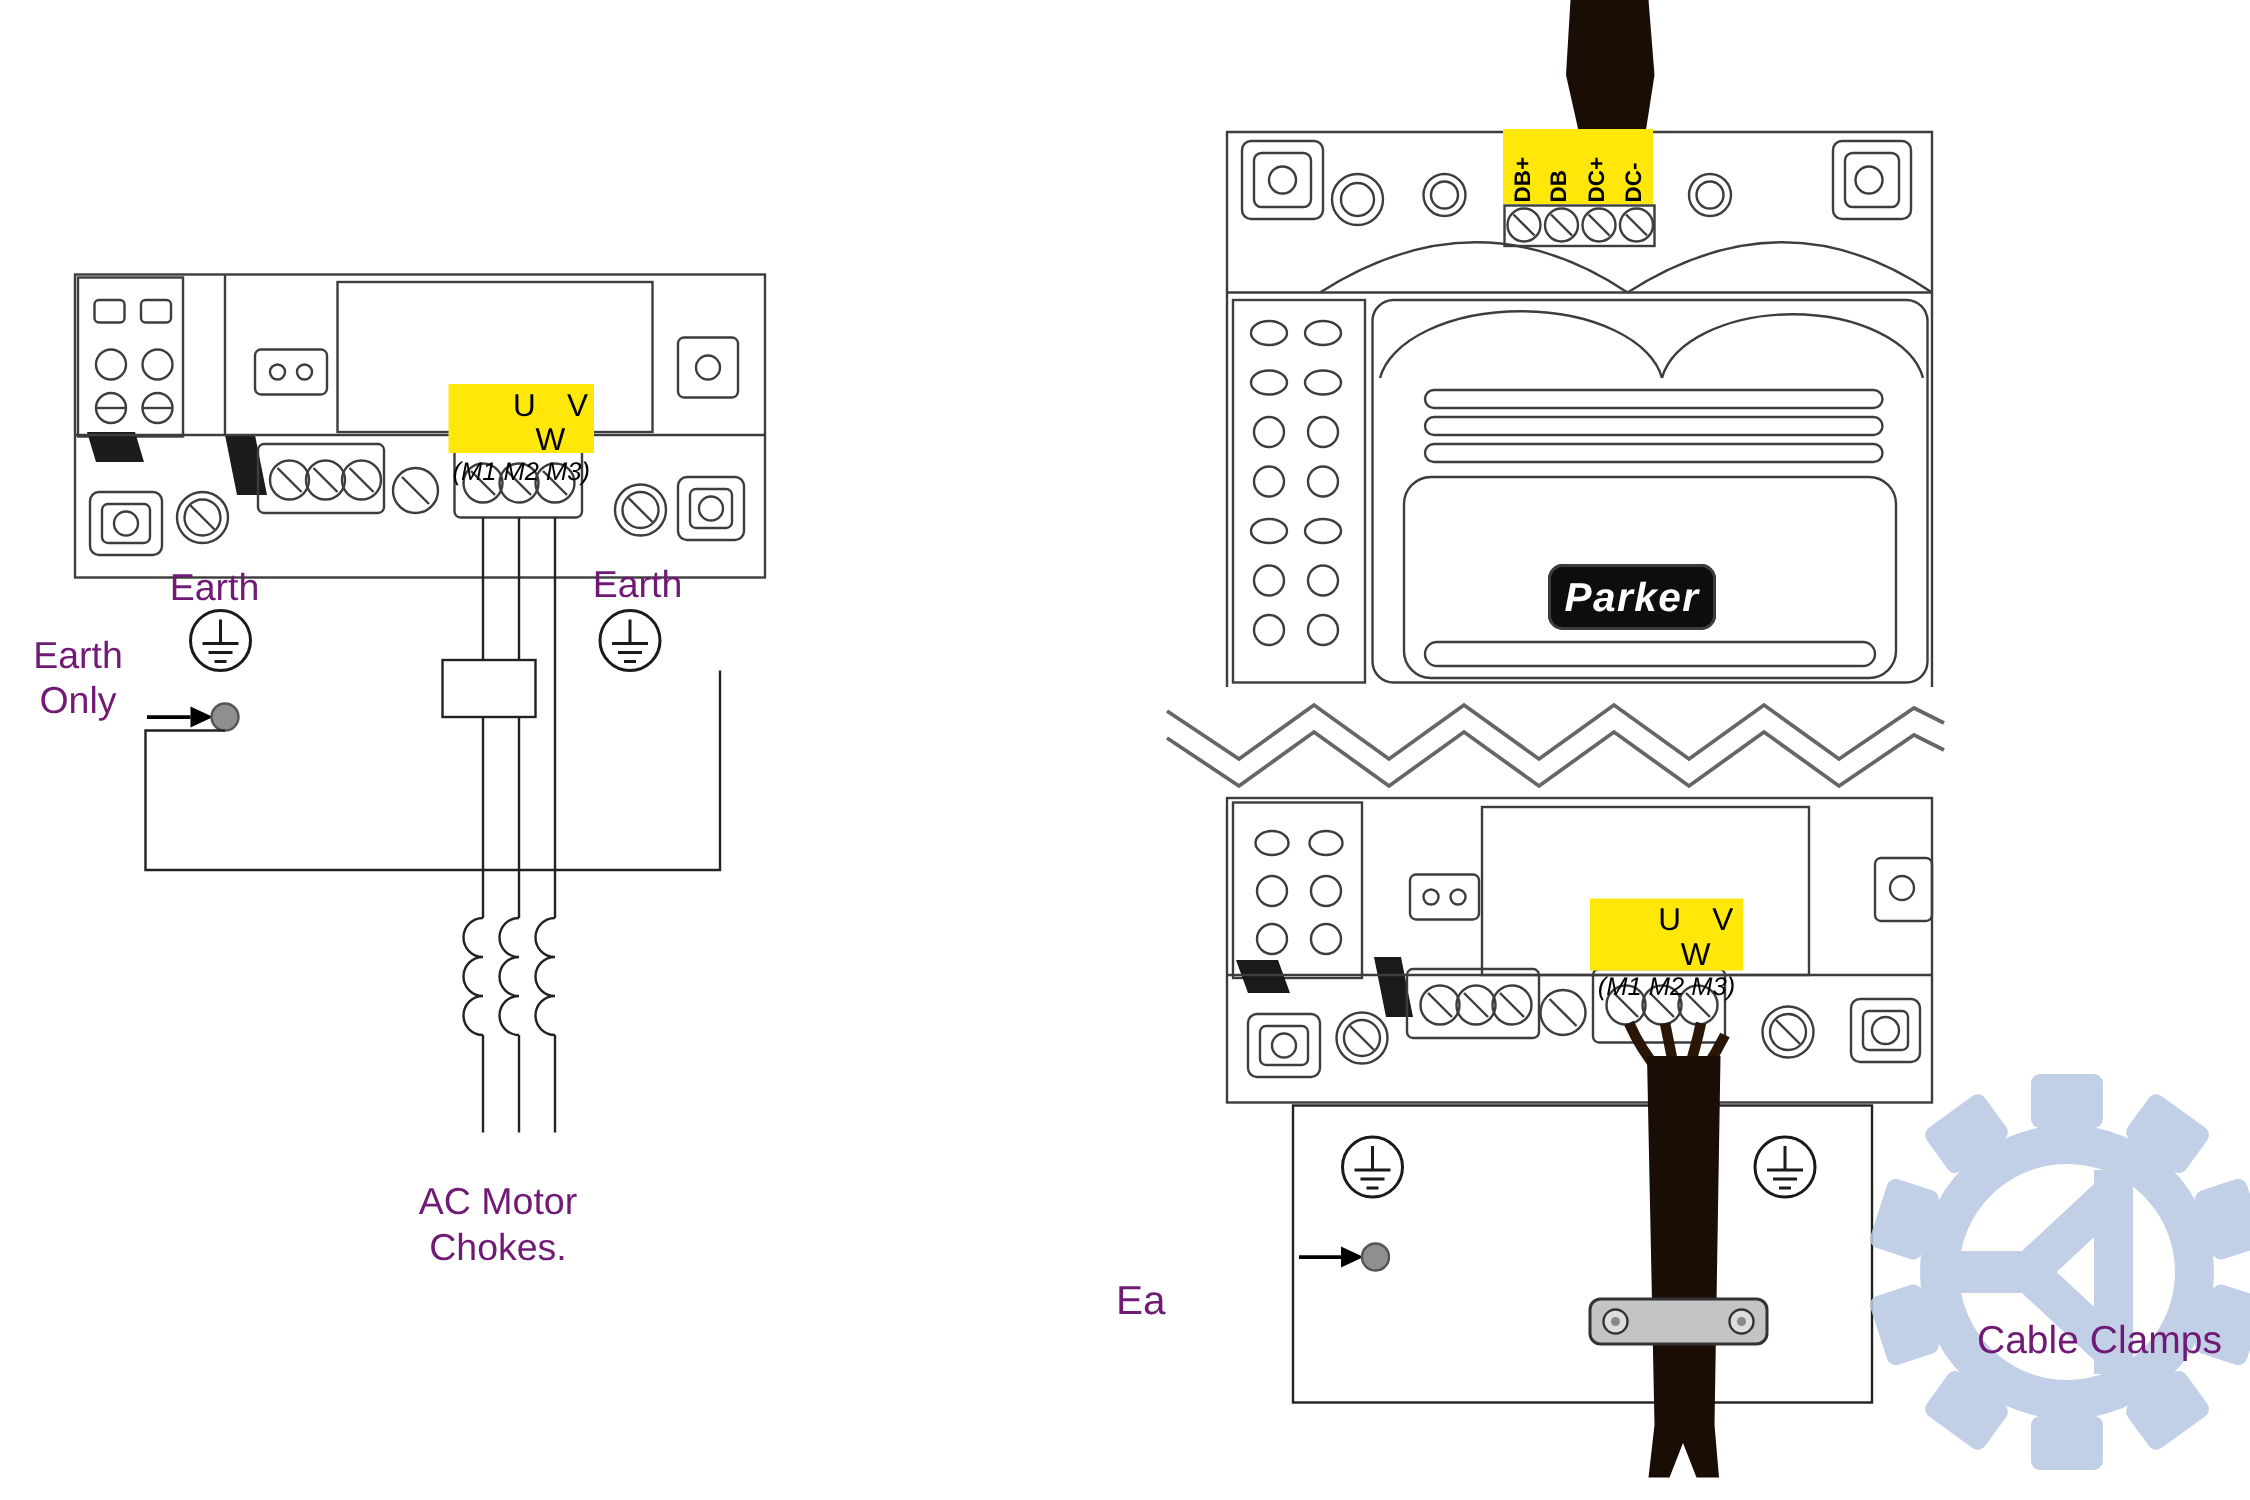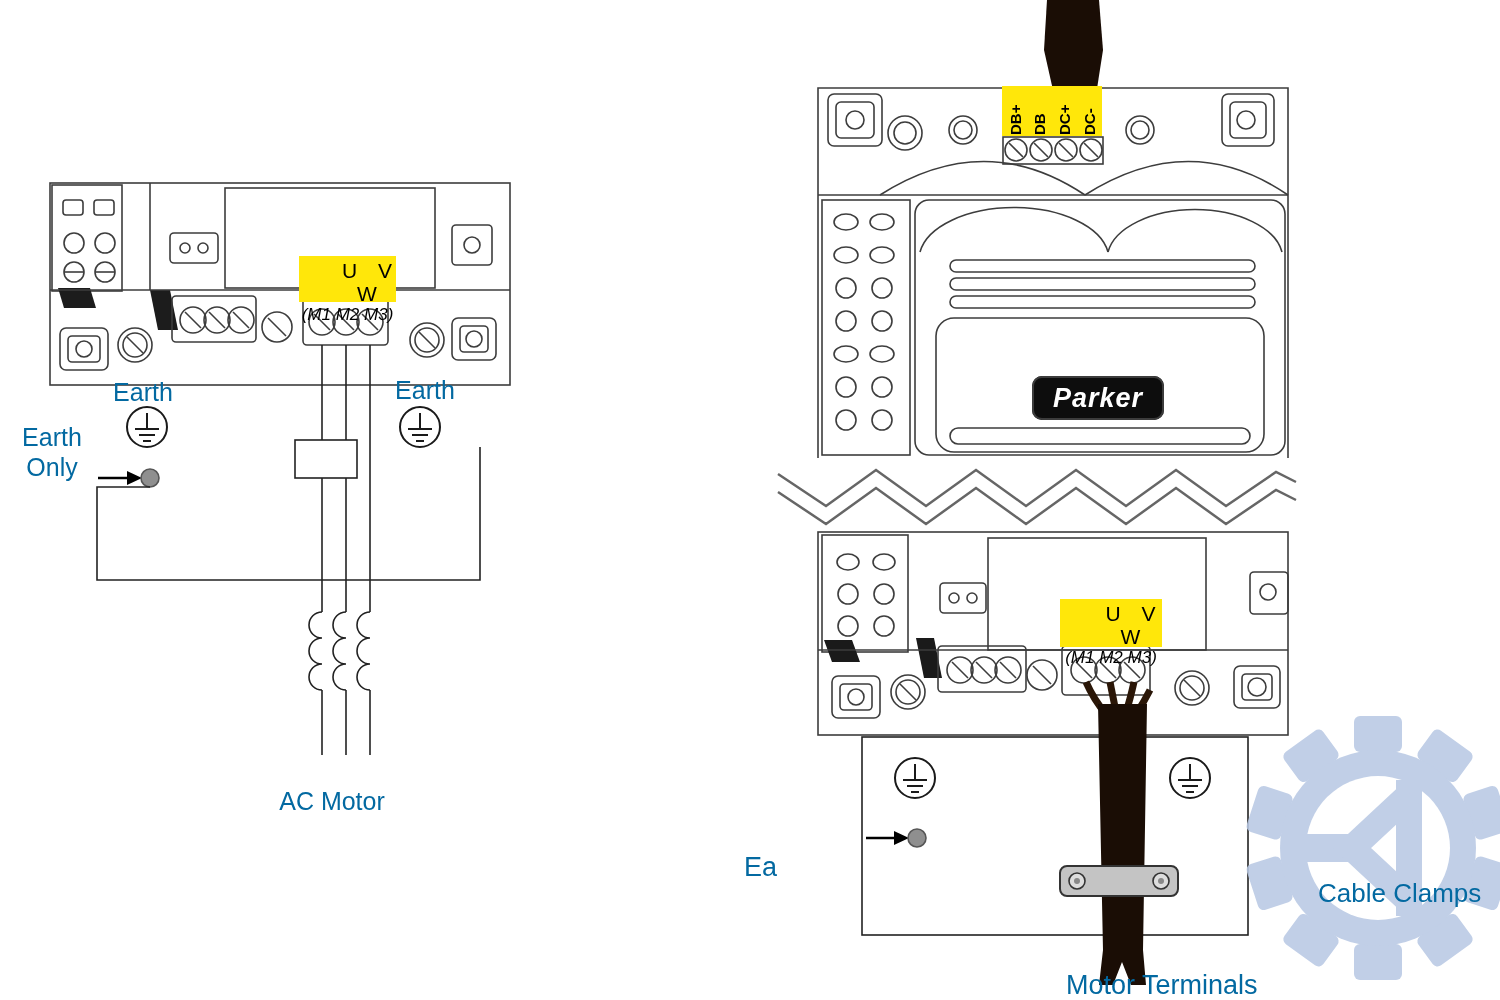--- a/index.html
+++ b/index.html
@@ -1,34 +1,34 @@
 <!DOCTYPE html>
 <html><head>
 <meta charset="utf-8">
 <style>
   html,body{margin:0;padding:0;background:#fff;}
   .canvas{position:relative;width:1500px;height:1000px;background:#ffffff;overflow:hidden;
           font-family:"Liberation Sans", sans-serif;color:#000;}
   .canvas svg{position:absolute;left:0;top:0;}
-  .lbl{position:absolute;color:#0369a1;}
+  .lbl{position:absolute;color:#701a75;}
   .center{text-align:center;}
   .yellow-label{position:absolute;background:#ffe70a;text-align:center;padding-top:3px;box-sizing:border-box;}
   .yl-row1{font-size:21px;line-height:23px;word-spacing:15px;margin-left:39px;}
   .yl-row2{font-size:17px;line-height:19px;font-style:italic;}
   .earth-lbl{font-size:25px;}
   .stud-lbl{font-size:25px;line-height:30px;text-align:center;}
   .choke-note{font-size:25px;line-height:31px;text-align:center;}
   .dc-box{position:absolute;left:1002px;top:86px;width:100px;height:50px;background:#ffe70a;}
   .dc-label{position:absolute;width:48px;height:16px;line-height:16px;font-size:15px;font-weight:bold;
             transform:rotate(-90deg);text-align:left;white-space:nowrap;}
   .dc-0{left:-10px;top:17px;}
   .dc-1{left:14px;top:17px;}
   .dc-2{left:39px;top:17px;}
   .dc-3{left:64px;top:17px;}
-  .parker-badge{position:absolute;left:1032px;top:376px;width:132px;height:44px;background:#0d0d0d;
+  .parker-badge{position:absolute;left:1032px;top:376px;width:112px;height:44px;background:#0d0d0d;
                 border-radius:10px;color:#fff;font-style:italic;font-weight:bold;font-size:27px;
                 display:flex;align-items:center;justify-content:center;letter-spacing:1px;
                 box-shadow:inset 0 0 0 2px #3c3c3c;}
   .ea-lbl{font-size:27px;}
   .clamps-lbl{font-size:26px;}
   .motorterm-lbl{font-size:27px;}
 </style>
 </head>
 <body>
 
@@ -290,35 +290,35 @@
 
   <div class="lbl earth-lbl center" style="left:385px;top:376px;width:80px;">Earth</div>
 
   <div class="lbl stud-lbl" style="left:16px;top:422px;width:72px;">
     <div>Earth</div>
     <div>Only</div>
   </div>
 
   <div class="lbl choke-note" style="left:222px;top:786px;width:220px;">
     <div>AC Motor</div>
+    <div>Chokes.</div>
   </div>
 
   <div class="dc-box">
     <span class="dc-label dc-0">DB+</span>
     <span class="dc-label dc-1">DB</span>
     <span class="dc-label dc-2">DC+</span>
     <span class="dc-label dc-3">DC-</span>
   </div>
 
   <div class="parker-badge">Parker</div>
 
   <div class="yellow-label" style="left:1060px;top:599px;width:102px;height:48px;">
     <div class="yl-row1">U V W</div>
     <div class="yl-row2">(M1 M2 M3)</div>
   </div>
 
   <div class="lbl ea-lbl" style="left:744px;top:852px;">Ea</div>
 
   <div class="lbl clamps-lbl" style="left:1318px;top:878px;width:172px;">Cable Clamps</div>
 
-  <div class="lbl motorterm-lbl" style="left:1066px;top:970px;width:200px;">Motor Terminals</div>
 
 </div>
 
 </body></html>

